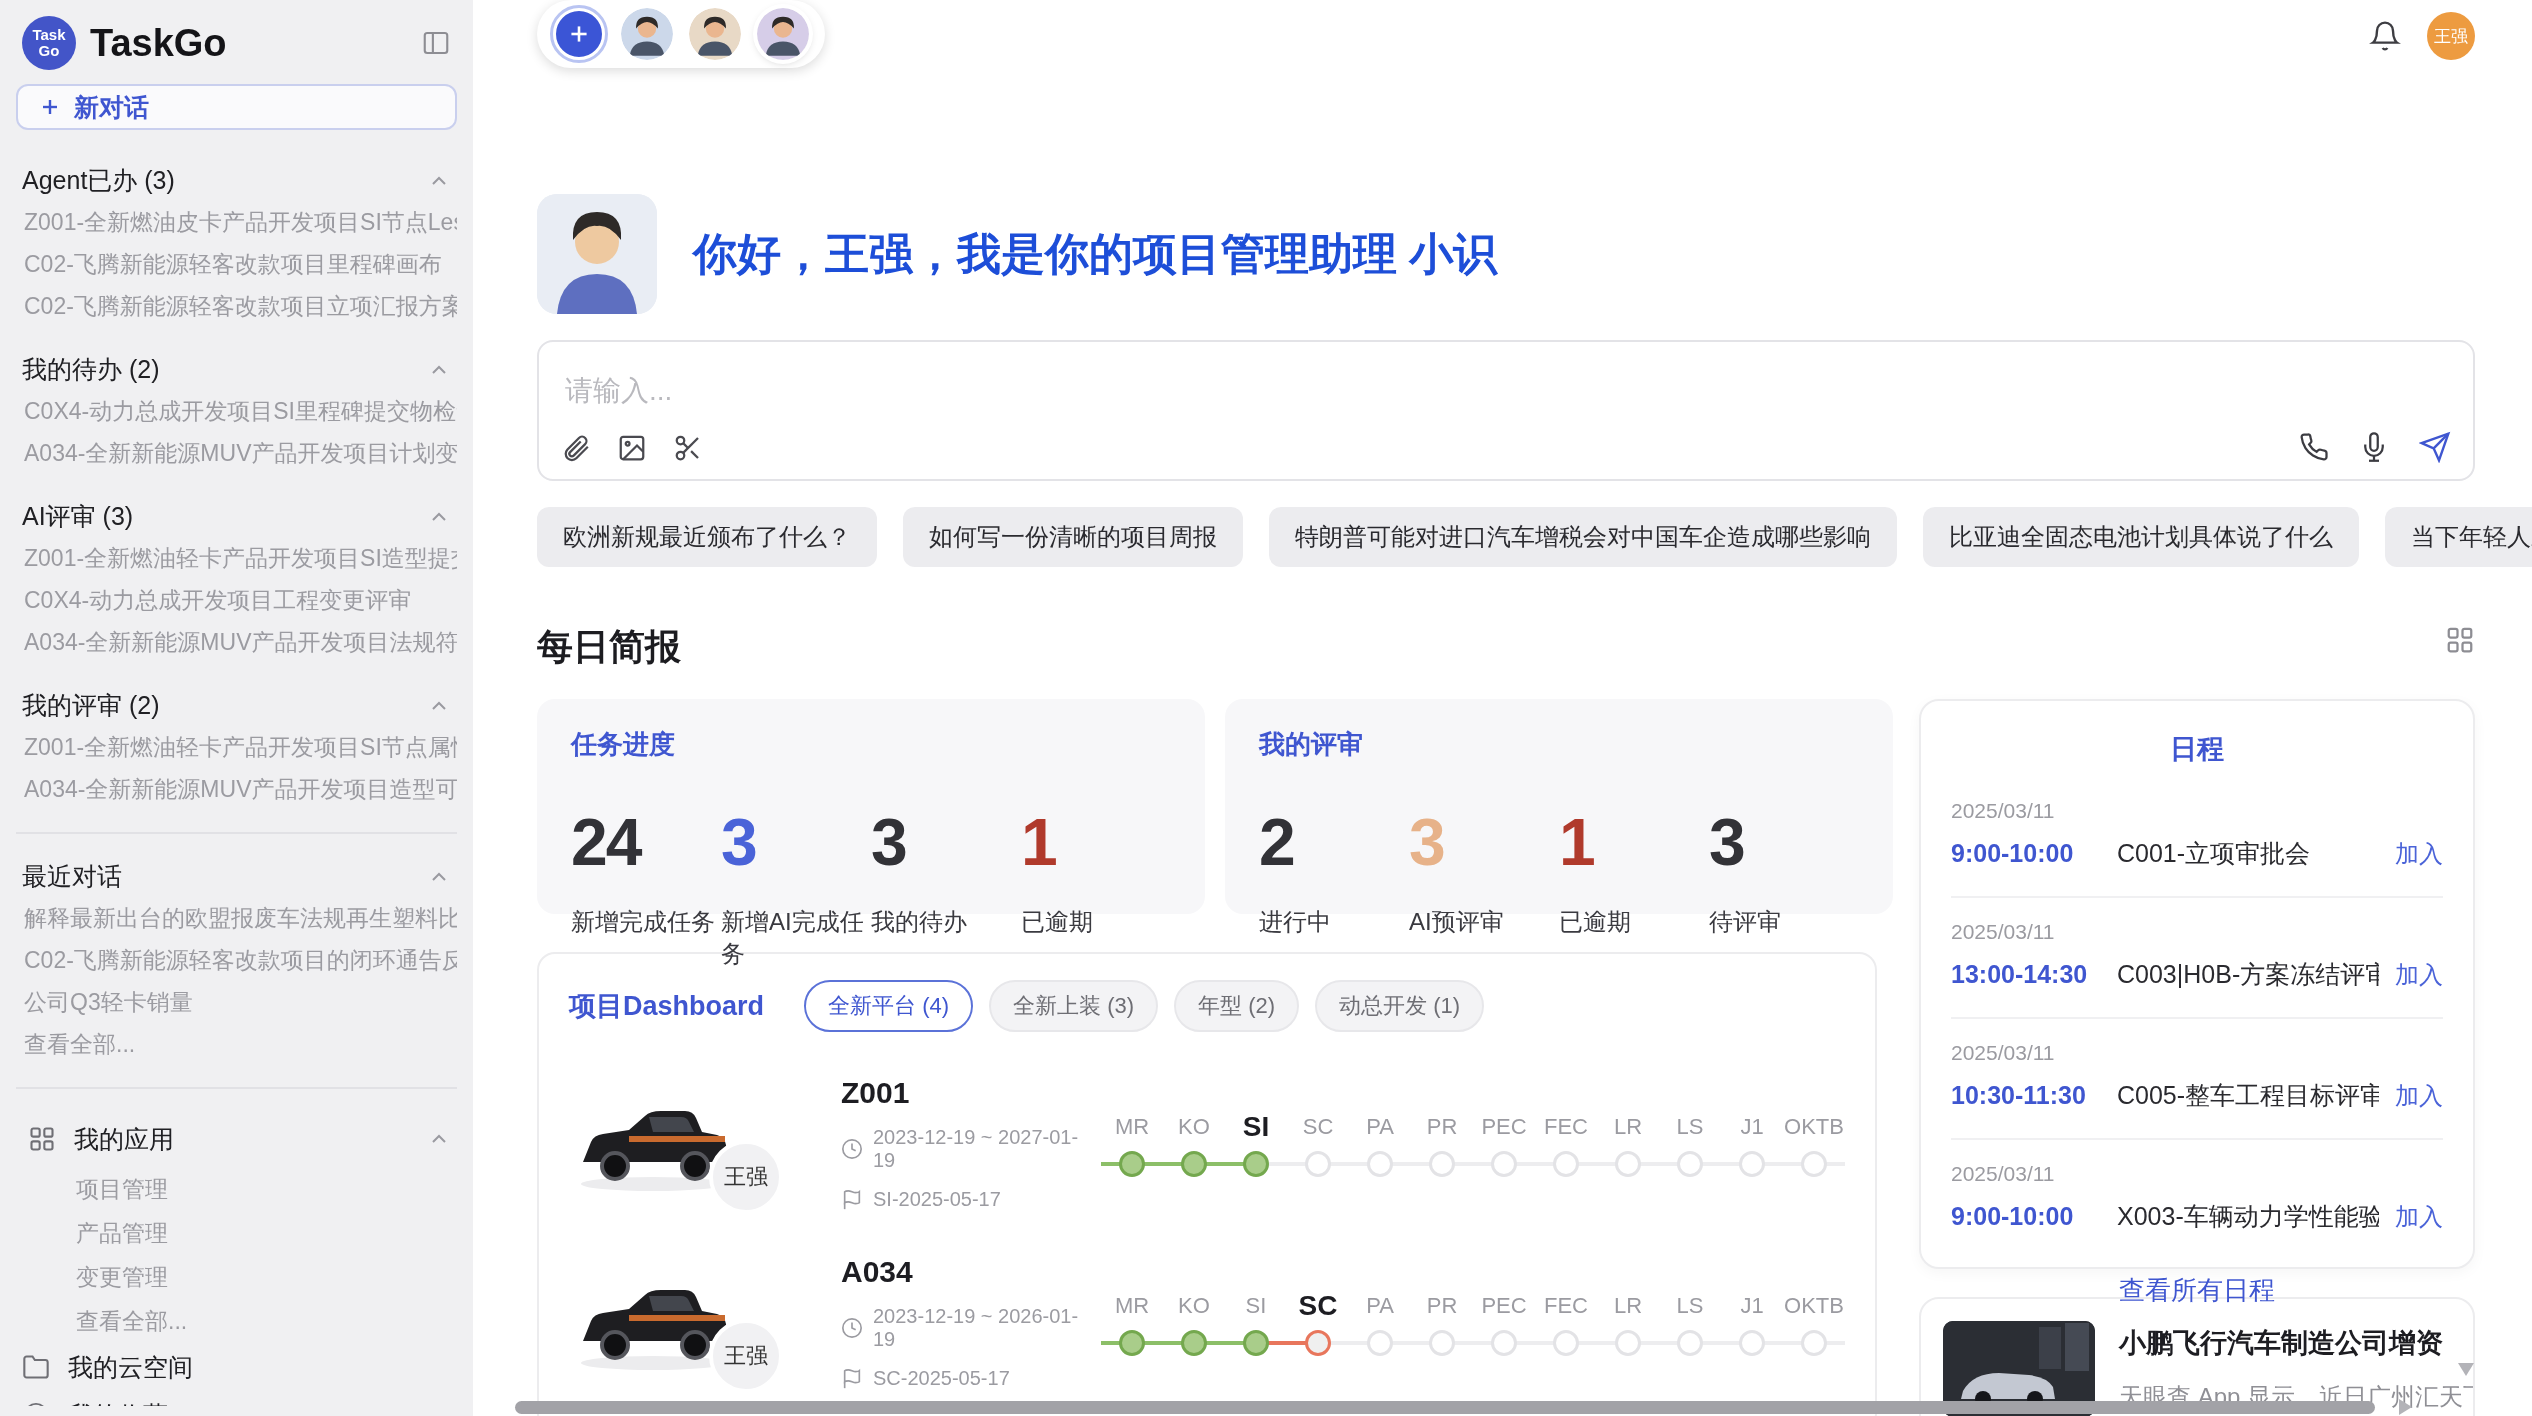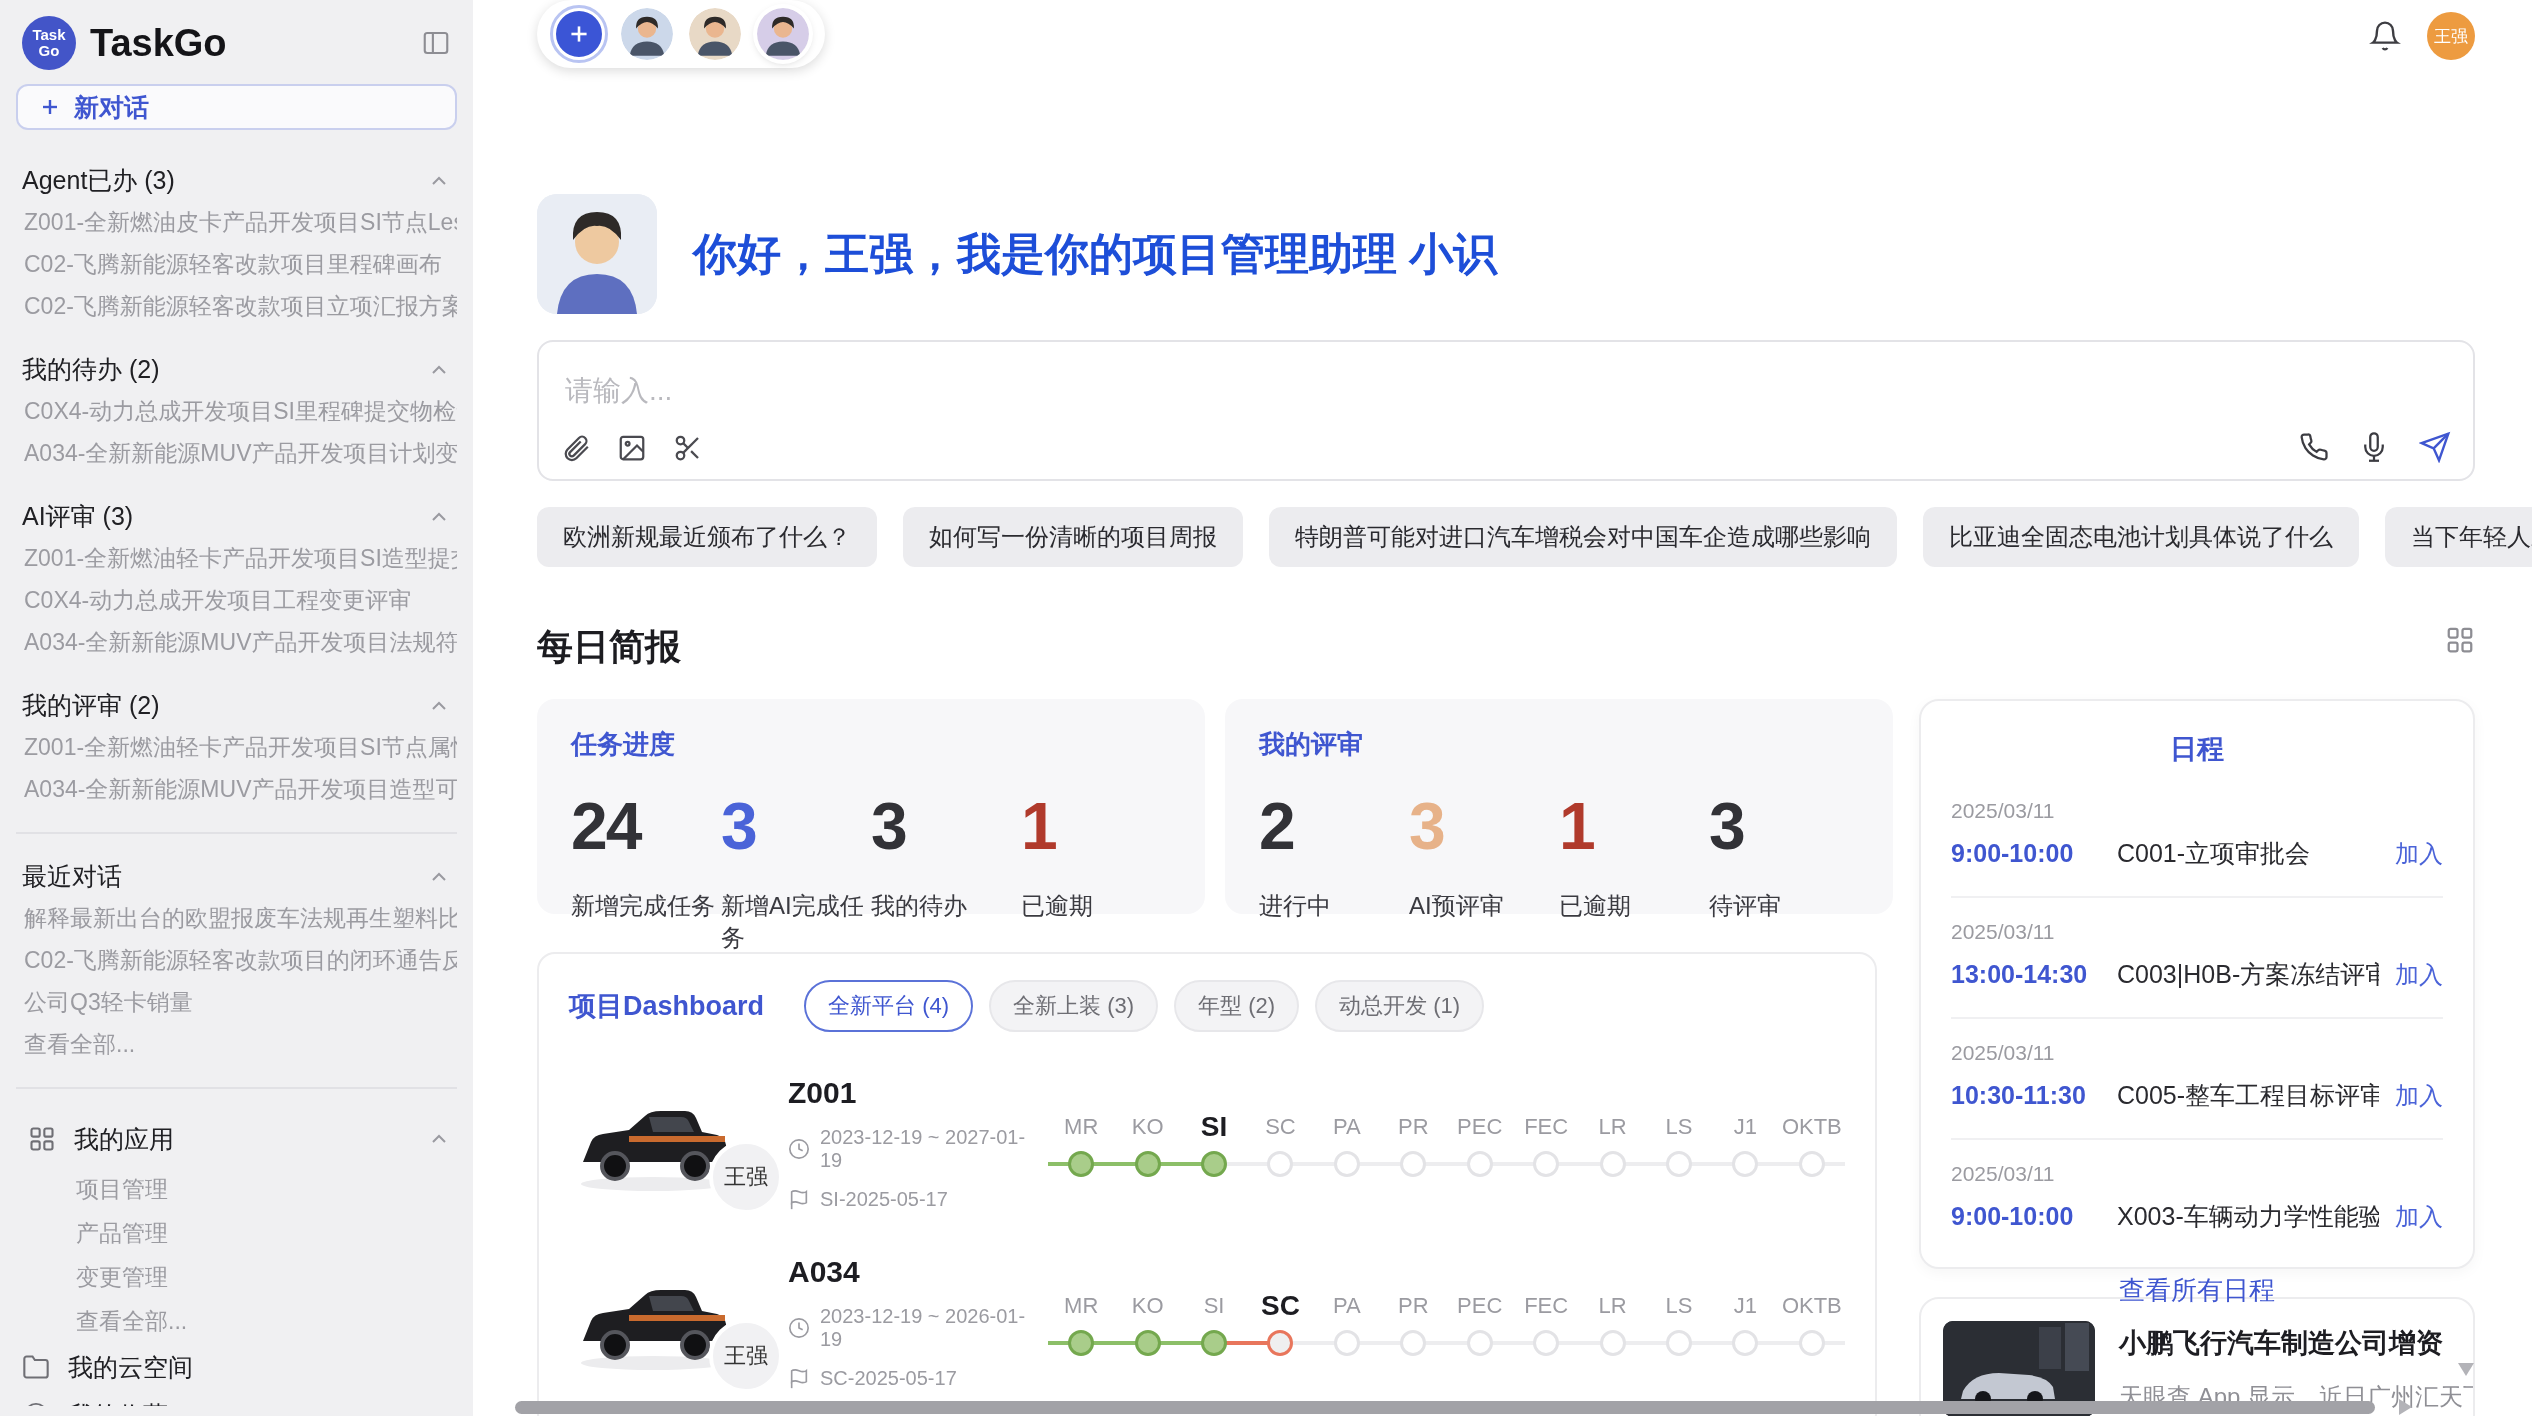--- a/index.html
+++ b/index.html
@@ -57,40 +57,40 @@
     white-space:nowrap;cursor:pointer}
   .brief-head{position:relative;margin-top:56px;height:44px}
   .brief-title{text-align:left;font-size:36px;font-weight:800;color:#1c1c20}
   .brief-grid{position:absolute;right:0;top:2px;color:#8d8d93;cursor:pointer}
   .columns{display:flex;gap:42px;margin-top:32px}
   .col-left{width:1340px}
   .col-right{width:556px}
   .stats-row{display:flex;gap:20px}
   .stat-card{flex:1;background:#f7f7f9;border-radius:18px;padding:28px 34px;height:215px}
   .stat-card .t{color:#3f56d0;font-size:26px;font-weight:600}
-  .stat-grid{display:flex;margin-top:26px}
+  .stat-grid{display:flex;margin-top:42px}
   .stat{min-width:150px;text-align:left}
   .stat .v{font-size:66px;font-weight:600;letter-spacing:-2px}
   .stat .l{font-size:24px;color:#3a3a40;margin-top:26px}
   .v.c-dark{color:#323237}.v.c-blue{color:#4a63d8}.v.c-red{color:#b03a2c}.v.c-orange{color:#e7b289}
   
   .dash{margin-top:38px;border:2px solid #ececee;border-radius:18px;background:#fff;
     padding:26px 30px;height:480px;overflow:hidden}
   .dash-head{display:flex;align-items:center;gap:40px}
   .dash-title{color:#3f56d0;font-size:27px;font-weight:600}
   .tabs{display:flex;gap:16px}
   .tab{border-radius:999px;padding:9px 22px;font-size:22px;background:#f3f3f5;color:#6e6e74;
     border:2px solid #e7e7ea;cursor:pointer;white-space:nowrap}
   .tab.active{background:#fff;color:#3f56d0;border-color:#5b72d8}
   .proj{display:flex;align-items:center;margin-top:44px}
   .car-wrap{position:relative;width:168px;height:112px;flex:none}
   .owner{position:absolute;right:-46px;bottom:-14px;width:74px;height:74px;border-radius:50%;
     background:#f1f1f3;display:flex;align-items:center;justify-content:center;
     font-size:22px;color:#333;border:4px solid #fff}
-  .pinfo{margin-left:51px;width:250px;flex:none}
+  .pinfo{margin-left:104px;width:250px;flex:none}
   .pcode{font-size:30px;font-weight:700;color:#1d1d22}
   .pmeta{display:flex;align-items:center;gap:10px;color:#9b9ba1;font-size:20px;margin-top:16px}
   .track{flex:1;display:flex;margin-left:10px}
   .ms{flex:1;position:relative;text-align:center}
   .ms .lbl{font-size:22px;color:#9b9ba1;height:40px;line-height:40px}
   .ms.cur .lbl{font-size:28px;font-weight:700;color:#1d1d22}
   .dotrow{position:relative;height:34px}
   .seg{position:absolute;top:15px;height:4px;width:50%}
   .seg.l{left:0}.seg.r{right:0}
   .seg.g-green{background:#8cbf68}.seg.g-gray{background:#ededef}.seg.g-red{background:#e8765c}

